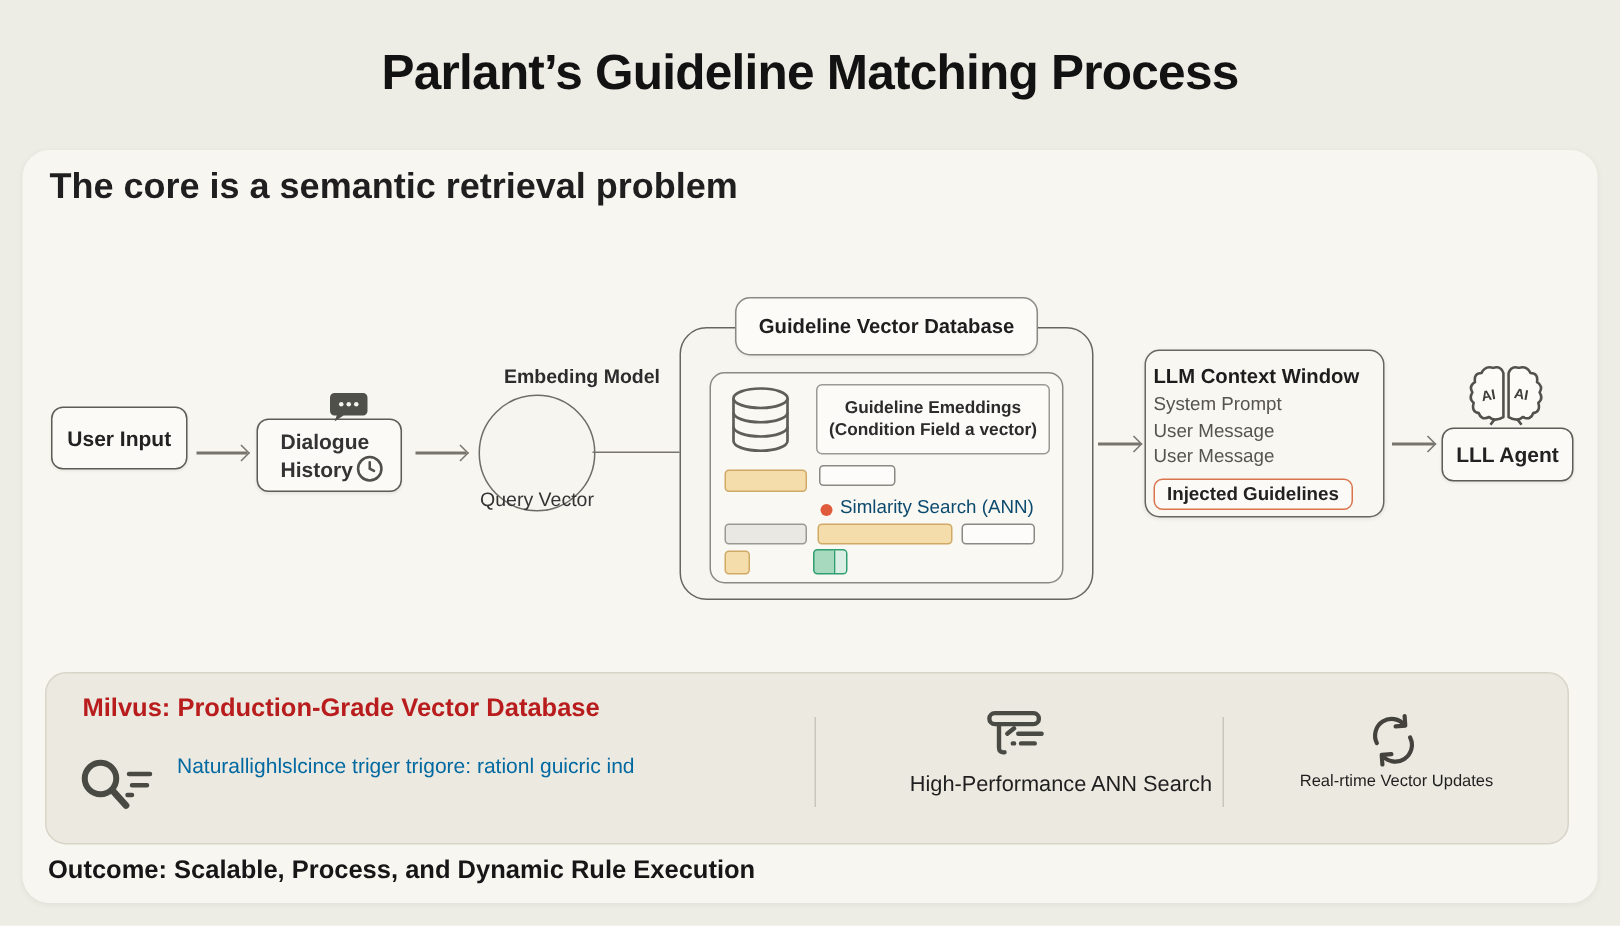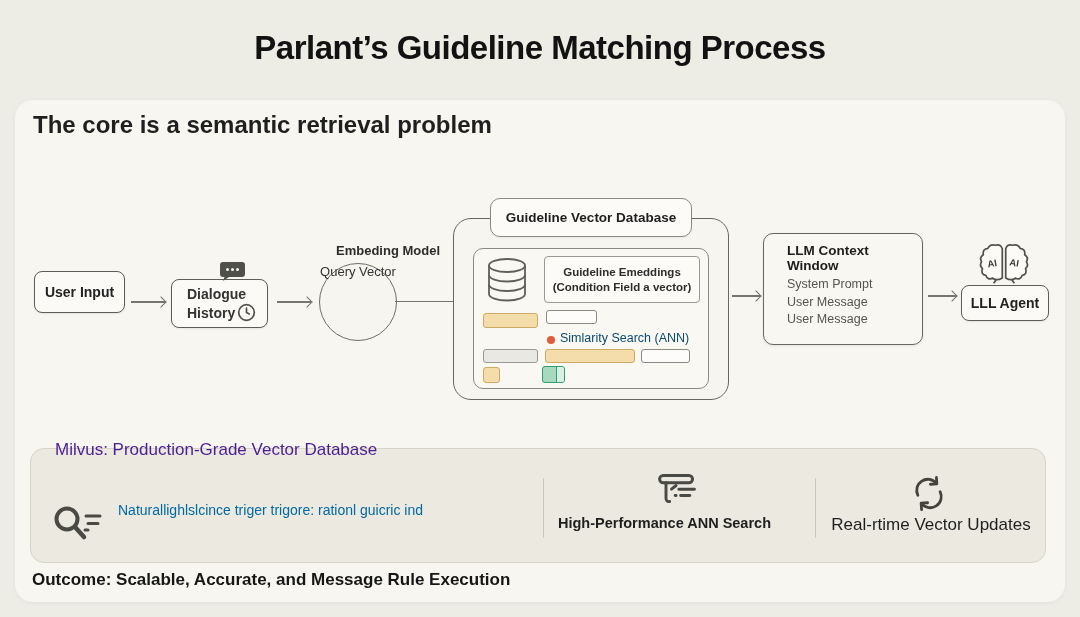--- a/index.html
+++ b/index.html
@@ -39,21 +39,21 @@
     flex-direction:column;align-items:flex-start;padding-left:15px;box-sizing:border-box;
     font-weight:700;color:#333;line-height:19px;justify-content:center;}
   .bubble{left:219px;top:261px;width:27px;height:20px;}
   .clock{left:237px;top:303px;width:19px;height:19px;}
 
   .embed-caption{left:297px;top:243px;width:120px;text-align:center;
     font-size:13px;font-weight:600;color:#2c2c2c;margin-left:31px;}
   .qv-circle{
     left:319px;top:263px;width:76px;height:76px;border-radius:50%;
     background:#f6f5f0;border:1.4px solid #6d6c66;
-    display:flex;align-items:flex-start;justify-content:center;
+    display:flex;align-items:flex-end;justify-content:center;
     font-size:13px;font-weight:500;color:#333;
   }
 
   
   .arrow{height:1.5px;background:#76746d;}
   .arrow::after{
     content:'';position:absolute;right:0;top:-3px;width:7px;height:7px;
     border-top:1.6px solid #76746d;border-right:1.6px solid #76746d;
     transform:rotate(45deg);transform-origin:center;
   }
@@ -93,47 +93,47 @@
   .tan-sq{left:483px;top:367px;width:17px;height:16px;border-radius:3px;}
   .teal-box{left:542px;top:366px;width:23px;height:17px;border:1.4px solid #2f9e71;
     border-radius:3px;background:#a6d9bd;box-sizing:border-box;overflow:hidden;display:flex;}
   .teal-seg{width:14px;height:100%;border-right:1.4px solid #2f9e71;box-sizing:border-box;}
   .teal-seg2{flex:1;background:#dbeee4;}
 
   
   .llm-box{left:763px;top:233px;width:160px;height:112px;
     background:#f8f7f2;border:1.5px solid #67665f;border-radius:10px;
     box-shadow:0 1px 3px rgba(0,0,0,0.08);
-    padding:9px 23px;box-sizing:border-box;}
+    padding:9px 5px;box-sizing:border-box;}
   .llm-title{font-size:13.5px;font-weight:700;color:#1d1d1d;margin-bottom:3px;}
   .llm-line{font-size:12.5px;font-weight:500;color:#56544e;line-height:17.5px;}
   .injected{
     margin-top:5px;display:inline-block;
     border:1.5px solid #d9744d;border-radius:6px;background:#fbfaf7;
     padding:2px 8px 3px 8px;font-size:12.5px;font-weight:700;color:#222;}
 
   
   .brain{left:979px;top:239px;width:50px;height:47px;}
   .agent-box{left:961px;top:285px;width:86px;height:34px;z-index:2;}
 
   
   .milvus{left:30px;top:448px;width:1014px;height:113px;
     background:#ebe9e0;border:1px solid #d7d4c8;border-radius:14px;}
-  .milvus-title{left:55px;top:440px;font-size:17px;font-weight:400;color:#4c1d95;}
+  .milvus-title{left:55px;top:462px;font-size:17px;font-weight:700;color:#b91c1c;}
   .search-icon{left:52px;top:504px;width:52px;height:42px;}
   .semantic-text{left:118px;top:501px;width:360px;font-size:14px;color:#0369a1;line-height:19px;}
   .vdiv{width:1px;background:#c9c6bb;top:478px;height:60px;}
   .vdiv1{left:543px;}
   .vdiv2{left:815px;}
   .ann-icon{left:655px;top:470px;width:44px;height:42px;}
-  .ann-label{left:558px;top:515px;width:250px;text-align:left;
-    font-size:14.5px;font-weight:700;color:#1f1f1f;}
+  .ann-label{left:558px;top:515px;width:250px;text-align:right;
+    font-size:14.5px;font-weight:400;color:#1f1f1f;}
   .upd-icon{left:909px;top:475px;width:40px;height:37px;}
   .upd-label{left:822px;top:515px;width:218px;text-align:center;
-    font-size:17px;font-weight:500;color:#1f1f1f;}
+    font-size:11px;font-weight:500;color:#1f1f1f;}
 
   .outcome{left:32px;top:570px;font-size:17px;font-weight:600;color:#161616;}
 </style>
 </head>
 <body>
 
 <div class="abs main-title">Parlant’s Guideline Matching Process</div>
 
 <div class="abs card">
 
@@ -203,20 +203,21 @@
   <div class="teal-seg2"></div>
 </div>
 
 <div class="abs arrow arrow3"></div>
 
 <div class="abs llm-box">
   <div class="llm-title">LLM Context Window</div>
   <div class="llm-line">System Prompt</div>
   <div class="llm-line">User Message</div>
   <div class="llm-line">User Message</div>
+  <div class="injected">Injected Guidelines</div>
 </div>
 
 <div class="abs arrow arrow4"></div>
 
 <svg class="abs brain" viewBox="0 0 58 48">
   <g fill="#fcfbf8" stroke="#52514c" stroke-width="2" stroke-linejoin="round">
     <path d="M20 44 L17 48 M38 44 L41 48" fill="none"></path>
     <path d="M27 42 Q20 46 16 42 Q10 45 8 39 Q2 38 4 31 Q0 28 3 23 Q0 18 5 15 Q4 8 10 8 Q13 2 19 4 Q25 2 27 8 L27 42 Z"></path>
     <path d="M31 42 Q38 46 42 42 Q48 45 50 39 Q56 38 54 31 Q58 28 55 23 Q58 18 53 15 Q54 8 48 8 Q45 2 39 4 Q33 2 31 8 L31 42 Z"></path>
   </g>
@@ -255,13 +256,13 @@
 <svg class="abs upd-icon" viewBox="0 0 40 40">
   <g fill="none" stroke="#43423d" stroke-width="3" stroke-linecap="round" stroke-linejoin="round">
     <path d="M8 22 A12 12 0 0 1 28 9"></path>
     <polyline points="28,2.5 28.5,9.5 21.5,10"></polyline>
     <path d="M32 18 A12 12 0 0 1 12 31"></path>
     <polyline points="12,37.5 11.5,30.5 18.5,30"></polyline>
   </g>
 </svg>
 <div class="abs upd-label">Real-rtime Vector Updates</div>
 
-<div class="abs outcome">Outcome: Scalable, Accurate, and Message Rule Execution</div>
+<div class="abs outcome">Outcome: Scalable, Process, and Dynamic Rule Execution</div>
 
 </body></html>

